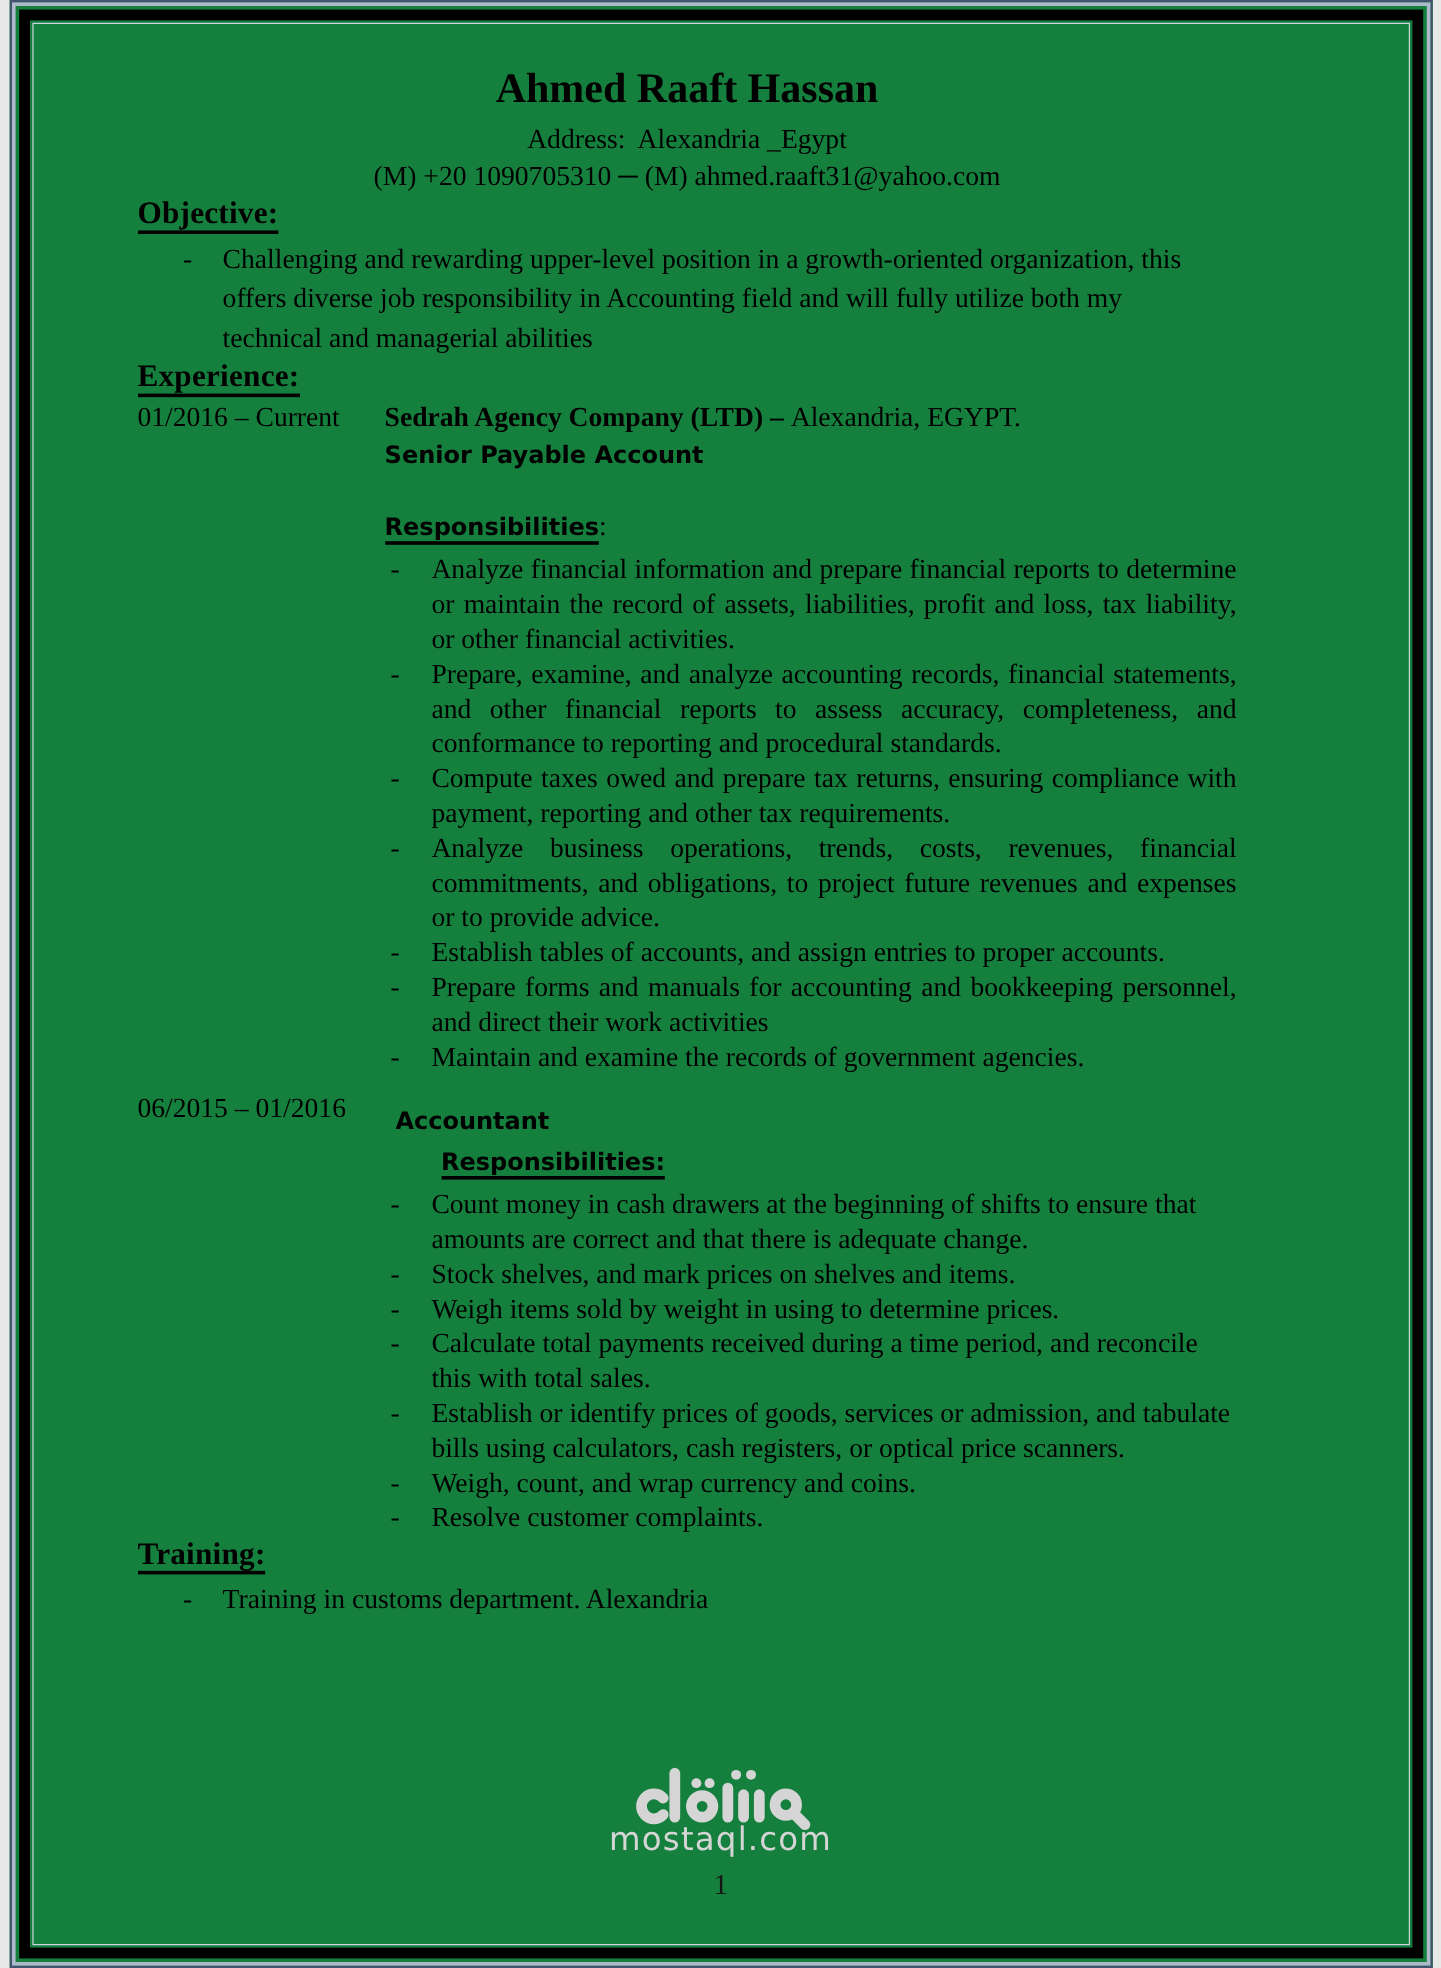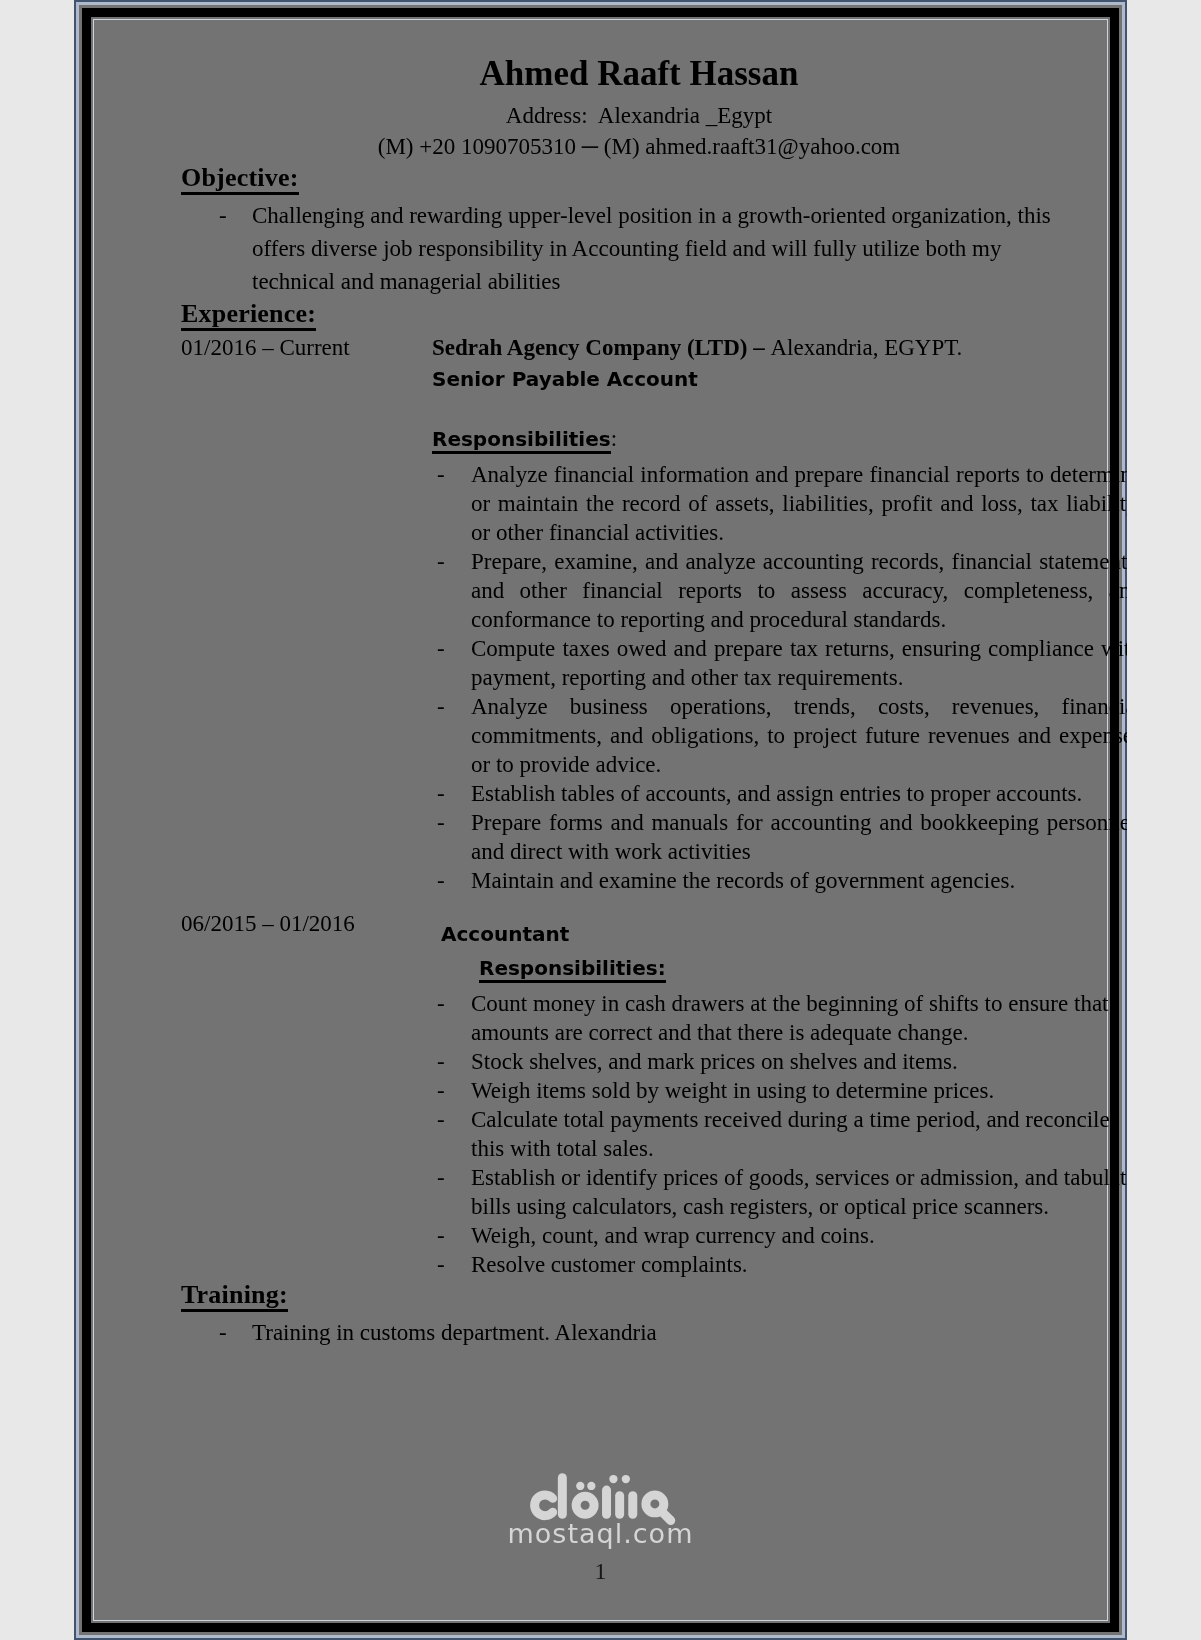--- a/index.html
+++ b/index.html
@@ -1,24 +1,23 @@
 <!DOCTYPE html>
 <html><head>
 <meta charset="utf-8">
 <style>
   html,body { margin:0; padding:0; background:#e8e8e8; }
   .page {
     position:relative;
-    width:1037px; height:1640px;
-    background:#737373;
+    width:1186px; height:1640px;
+    background:#15803d;
     font-family:"Liberation Serif", serif;
     color:#000;
     overflow:hidden;
     margin:0 auto;
-    padding-left:16px;
   }
   
   .f1 { position:absolute; inset:0; border:2px solid #41536e; pointer-events:none; }
   .f2 { position:absolute; inset:2px; border:3px solid #aeb9cb; pointer-events:none; }
   .f3 { position:absolute; inset:8px; border:9px solid #000; pointer-events:none; }
   .f4 { position:absolute; inset:19px; border:1px solid #cdd5e0; pointer-events:none; }
 
   .content { position:absolute; left:107px; top:54px; width:916px; }
 
   .hdr { text-align:center; }
@@ -39,21 +38,21 @@
   .b { display:flex; align-items:flex-start; }
   .b .dash { flex:none; }
   .bt { margin:0; }
 
   
   .ob { padding-left:38px; margin-top:6px; }
   .ob .dash { width:33px; font-size:23px; line-height:33px; }
   .ob .bt { font-size:23px; line-height:33px; width:808px; }
 
   
-  .job { display:grid; grid-template-columns:206px 1fr; margin-top:3px;gap:45px; }
+  .job { display:grid; grid-template-columns:206px 1fr; margin-top:3px; }
   .job2 { margin-top:14px; }
   .dates { font-size:23px; line-height:30px; }
   .co-line { font-size:23px; line-height:30px; }
   .co-bold { font-weight:bold; }
   .sansb { font-family:"DejaVu Sans", sans-serif; font-weight:bold; }
   .job-title { font-size:20px; line-height:30px; margin-top:1px; }
   .jt2 { padding-left:9px; margin-top:10px; }
   .resp { font-size:20px; line-height:25px; margin-top:32px; }
   .resp2 { margin-top:7px; padding-left:47px; }
   .resp .u2 { border-bottom:3px solid #000000; }
@@ -128,21 +127,21 @@
           <div class="b jb">
               <span class="dash">-</span>
               <p class="bt">Analyze business operations, trends, costs, revenues, financial commitments, and obligations, to project future revenues and expenses or to provide advice.</p>
             </div>
           <div class="b jb">
               <span class="dash">-</span>
               <p class="bt">Establish tables of accounts, and assign entries to proper accounts.</p>
             </div>
           <div class="b jb">
               <span class="dash">-</span>
-              <p class="bt">Prepare forms and manuals for accounting and bookkeeping personnel, and direct with work activities</p>
+              <p class="bt">Prepare forms and manuals for accounting and bookkeeping personnel, and direct their work activities</p>
             </div>
           <div class="b jb">
               <span class="dash">-</span>
               <p class="bt">Maintain and examine the records of government agencies.</p>
             </div>
         </div>
       </div>
     </div>
 
     <div class="job job2">

